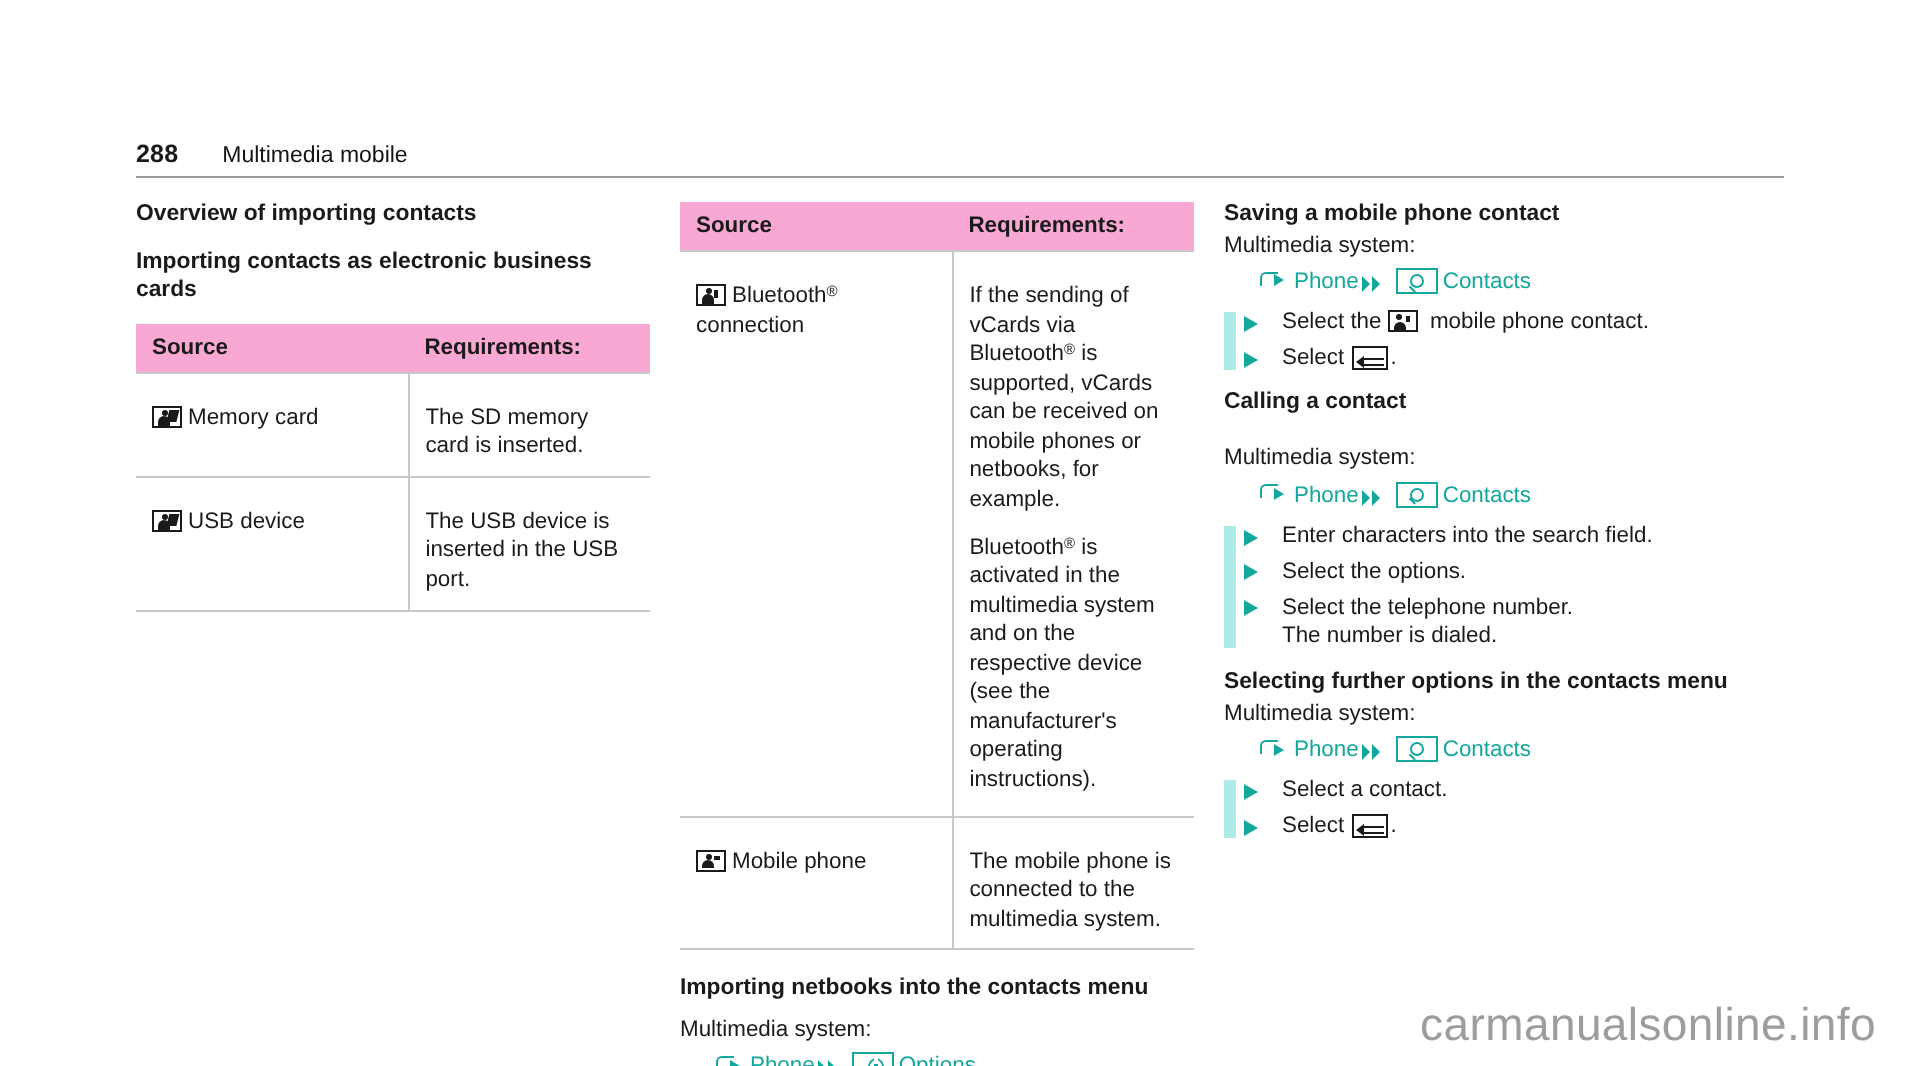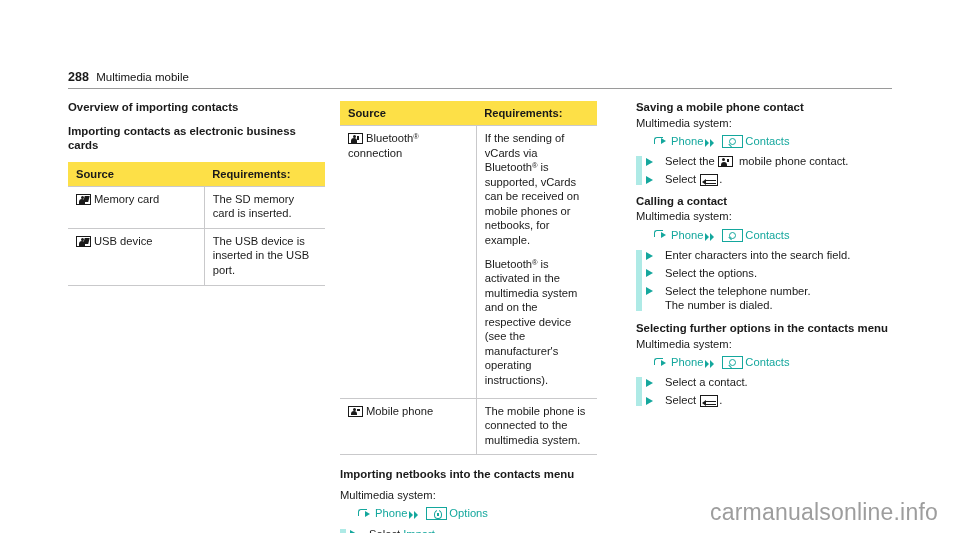--- a/index.html
+++ b/index.html
@@ -17,21 +17,21 @@
     background: #ffffff;
   }
 
   
   .runhead {
     position: absolute;
     left: 68px; top: 70px;
     width: 824px;
     display: flex;
     align-items: baseline;
-    gap: 7px;
+    gap: 22px;
     border-bottom: 1.4px solid #9a9a9a;
     padding-bottom: 3px;
     height: 19px;
   }
   .runhead .pageno {
     font-size: 12.5px;
     font-weight: bold;
     letter-spacing: .1px;
   }
   .runhead .chapter {
@@ -42,21 +42,21 @@
 
   
   .cols {
     position: absolute;
     left: 68px; top: 100px;
     width: 824px; height: 380px;
   }
   .col { position: absolute; top: 0; }
   .col-1 { left: 0;   width: 257px; }
   .col-2 { left: 272px; width: 257px; }
-  .col-3 { left: 568px; width: 280px; }
+  .col-3 { left: 544px; width: 280px; }
 
   
   h2.sec {
     font-size: 11.4px;
     font-weight: bold;
     margin: 0 0 9px 0;
     line-height: 1.28;
     letter-spacing: 0;
   }
   h3.sub {
@@ -72,33 +72,33 @@
   }
 
   
   table.tbl {
     width: 100%;
     border-collapse: collapse;
     table-layout: fixed;
     margin-top: 1px;
   }
   table.tbl th {
-    background: #fde047;
+    background: #f9a8d4;
     text-align: left;
     font-size: 11.2px;
     font-weight: bold;
     padding: 5px 7px 5px 8px;
     vertical-align: top;
     border: none;
     line-height: 1.25;
   }
   table.tbl td {
     font-size: 11.2px;
     line-height: 1.30;
-    padding: 5px 7px 7px 8px;
+    padding: 15px 7px 7px 8px;
     vertical-align: top;
     border-top: 1px solid #c9c9cb;
     border-bottom: 1px solid #c9c9cb;
   }
   table.tbl td.c1 { border-right: 1px solid #c9c9cb; width: 53%; }
   table.tbl tr td { border-bottom: none; }
   table.tbl tr:last-child td { border-bottom: 1px solid #c9c9cb; }
   table.tbl th.h1 { width: 53%; }
 
   
@@ -426,21 +426,21 @@
         <span class="navarrow"></span><span class="seg">Phone</span><span class="chev"></span><span class="key"><span class="glass"></span></span><span class="seg">Contacts</span>
       </div>
 
       <ul class="steps">
         <li><span>Select the </span><span class="ico ico-card"><span class="bust"></span><span class="mark dot"></span></span><span> mobile phone contact.</span></li>
         <li><span>Select </span><span class="ico-list"><span class="arw"></span><i></i><i></i><i></i></span><span>.</span></li>
       </ul>
 
       <div style="height:4px"></div>
 
-      <h3 class="sub" style="margin-bottom:1px">Calling a contact</h3>
+      <h3 class="sub" style="margin-bottom:14px">Calling a contact</h3>
       <p class="body">Multimedia system:</p>
 
       <div class="navpath">
         <span class="navarrow"></span><span class="seg">Phone</span><span class="chev"></span><span class="key"><span class="glass"></span></span><span class="seg">Contacts</span>
       </div>
 
       <ul class="steps">
         <li><span>Enter characters into the search field.</span></li>
         <li><span>Select the options.</span></li>
         <li><span>Select the telephone number.</span><span class="note">The number is dialed.</span></li>

